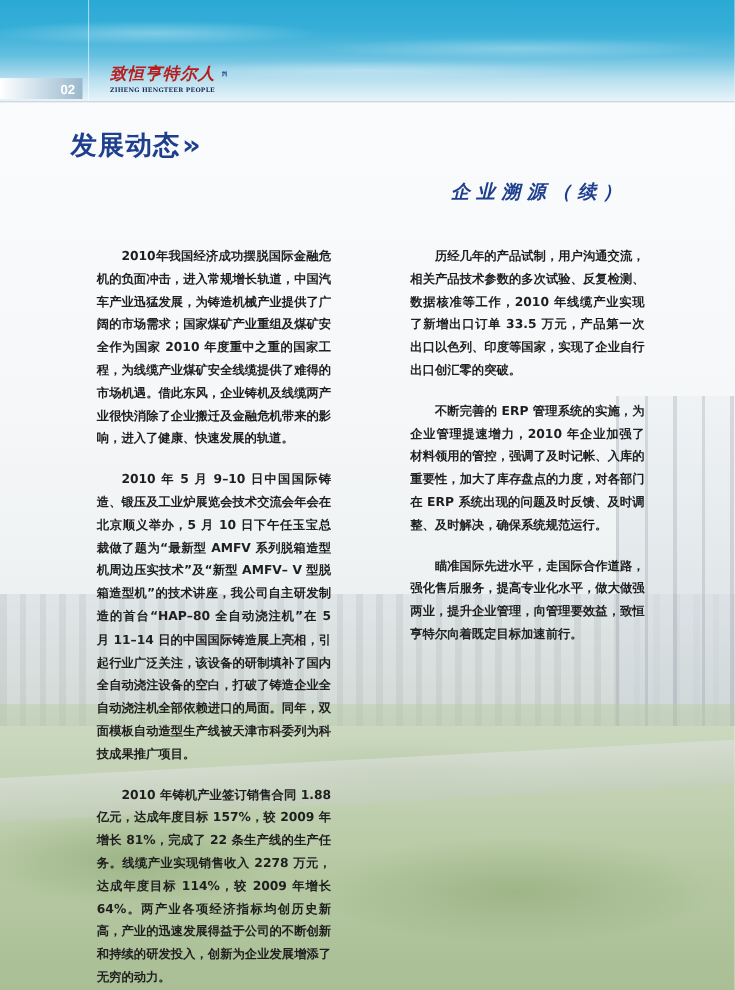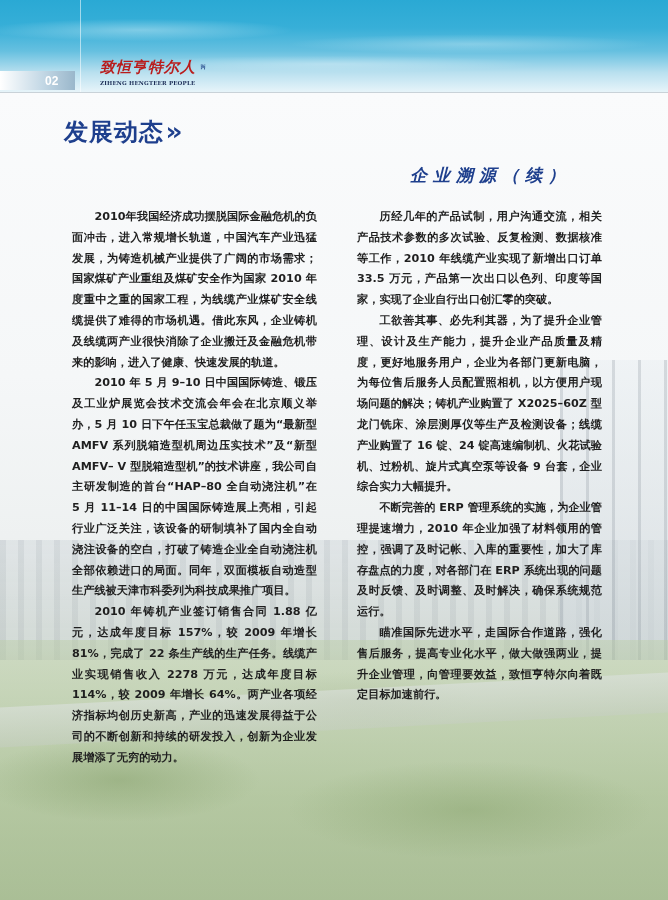--- a/index.html
+++ b/index.html
@@ -59,21 +59,21 @@
       background: linear-gradient(180deg, rgba(220,225,222,0.6), rgba(200,206,200,0.4));
       transform: skewY(-3deg);
     }
 
     
     .page-tab {
       position: absolute; left: 0; top: 71px; width: 75px; height: 19px;
       background: linear-gradient(90deg, #ffffff 0%, #c5d9e6 55%, #9ab7cb 100%);
     }
     .page-number {
-      position: absolute; left: 45px; top: 72px; width: 18px; height: 18px;
+      position: absolute; left: 55px; top: 72px; width: 18px; height: 18px;
       color: #ffffff; font-family: "Liberation Sans", sans-serif; font-weight: bold;
       font-size: 12px; line-height: 18px;
     }
     .brand {
       position: absolute; left: 100px; top: 58px; width: 110px; height: 32px;
     }
     .brand-name {
       position: absolute; left: 0; top: 0;
       font-family: "DejaVu Serif", serif; font-style: italic; font-weight: bold;
       color: #b91c1c; font-size: 15px; letter-spacing: 1px; white-space: nowrap;
@@ -107,21 +107,21 @@
 
     
     .column {
       position: absolute; top: 207px; width: 245px;
       font-family: "DejaVu Sans", sans-serif; font-weight: bold;
       font-size: 11.2px; line-height: 20.8px; color: #1f1f1f;
       text-align: justify;
     }
     .column.left { left: 72px; }
     .column.right { left: 357px; }
-    .column p { margin: 0; text-indent: 2em; }
+    .column p { margin: 16px; text-indent: 2em; }
   </style>
 </head>
 <body>
 
 <div class="page">
 
   <div class="bg-sky"></div>
   <div class="bg-cloud"></div>
   <div class="bg-divider"></div>
   <div class="bg-body"></div>
@@ -146,17 +146,16 @@
   <div class="subtitle">企业溯源（续）</div>
 
   <div class="column left">
     <p>2010年我国经济成功摆脱国际金融危机的负面冲击，进入常规增长轨道，中国汽车产业迅猛发展，为铸造机械产业提供了广阔的市场需求；国家煤矿产业重组及煤矿安全作为国家 2010 年度重中之重的国家工程，为线缆产业煤矿安全线缆提供了难得的市场机遇。借此东风，企业铸机及线缆两产业很快消除了企业搬迁及金融危机带来的影响，进入了健康、快速发展的轨道。</p>
     <p>2010 年 5 月 9–10 日中国国际铸造、锻压及工业炉展览会技术交流会年会在北京顺义举办，5 月 10 日下午任玉宝总裁做了题为“最新型 AMFV 系列脱箱造型机周边压实技术”及“新型 AMFV– V 型脱箱造型机”的技术讲座，我公司自主研发制造的首台“HAP–80 全自动浇注机”在 5 月 11–14 日的中国国际铸造展上亮相，引起行业广泛关注，该设备的研制填补了国内全自动浇注设备的空白，打破了铸造企业全自动浇注机全部依赖进口的局面。同年，双面模板自动造型生产线被天津市科委列为科技成果推广项目。</p>
     <p>2010 年铸机产业签订销售合同 1.88 亿元，达成年度目标 157%，较 2009 年增长 81%，完成了 22 条生产线的生产任务。线缆产业实现销售收入 2278 万元，达成年度目标 114%，较 2009 年增长 64%。两产业各项经济指标均创历史新高，产业的迅速发展得益于公司的不断创新和持续的研发投入，创新为企业发展增添了无穷的动力。</p>
   </div>
 
   <div class="column right">
     <p>历经几年的产品试制，用户沟通交流，相关产品技术参数的多次试验、反复检测、数据核准等工作，2010 年线缆产业实现了新增出口订单 33.5 万元，产品第一次出口以色列、印度等国家，实现了企业自行出口创汇零的突破。</p>
-    <p>工欲善其事、必先利其器，为了提升企业管理、设计及生产能力，提升企业产品质量及精度，更好地服务用户，企业为各部门更新电脑，为每位售后服务人员配置照相机，以方便用户现场问题的解决；铸机产业购置了 X2025–60Z 型龙门铣床、涂层测厚仪等生产及检测设备；线缆产业购置了 16 锭、24 锭高速编制机、火花试验机、过粉机、旋片式真空泵等设备 9 台套，企业综合实力大幅提升。</p>
     <p>不断完善的 ERP 管理系统的实施，为企业管理提速增力，2010 年企业加强了材料领用的管控，强调了及时记帐、入库的重要性，加大了库存盘点的力度，对各部门在 ERP 系统出现的问题及时反馈、及时调整、及时解决，确保系统规范运行。</p>
     <p>瞄准国际先进水平，走国际合作道路，强化售后服务，提高专业化水平，做大做强两业，提升企业管理，向管理要效益，致恒亨特尔向着既定目标加速前行。</p>
   </div>
 </div>
 
 </body></html>

